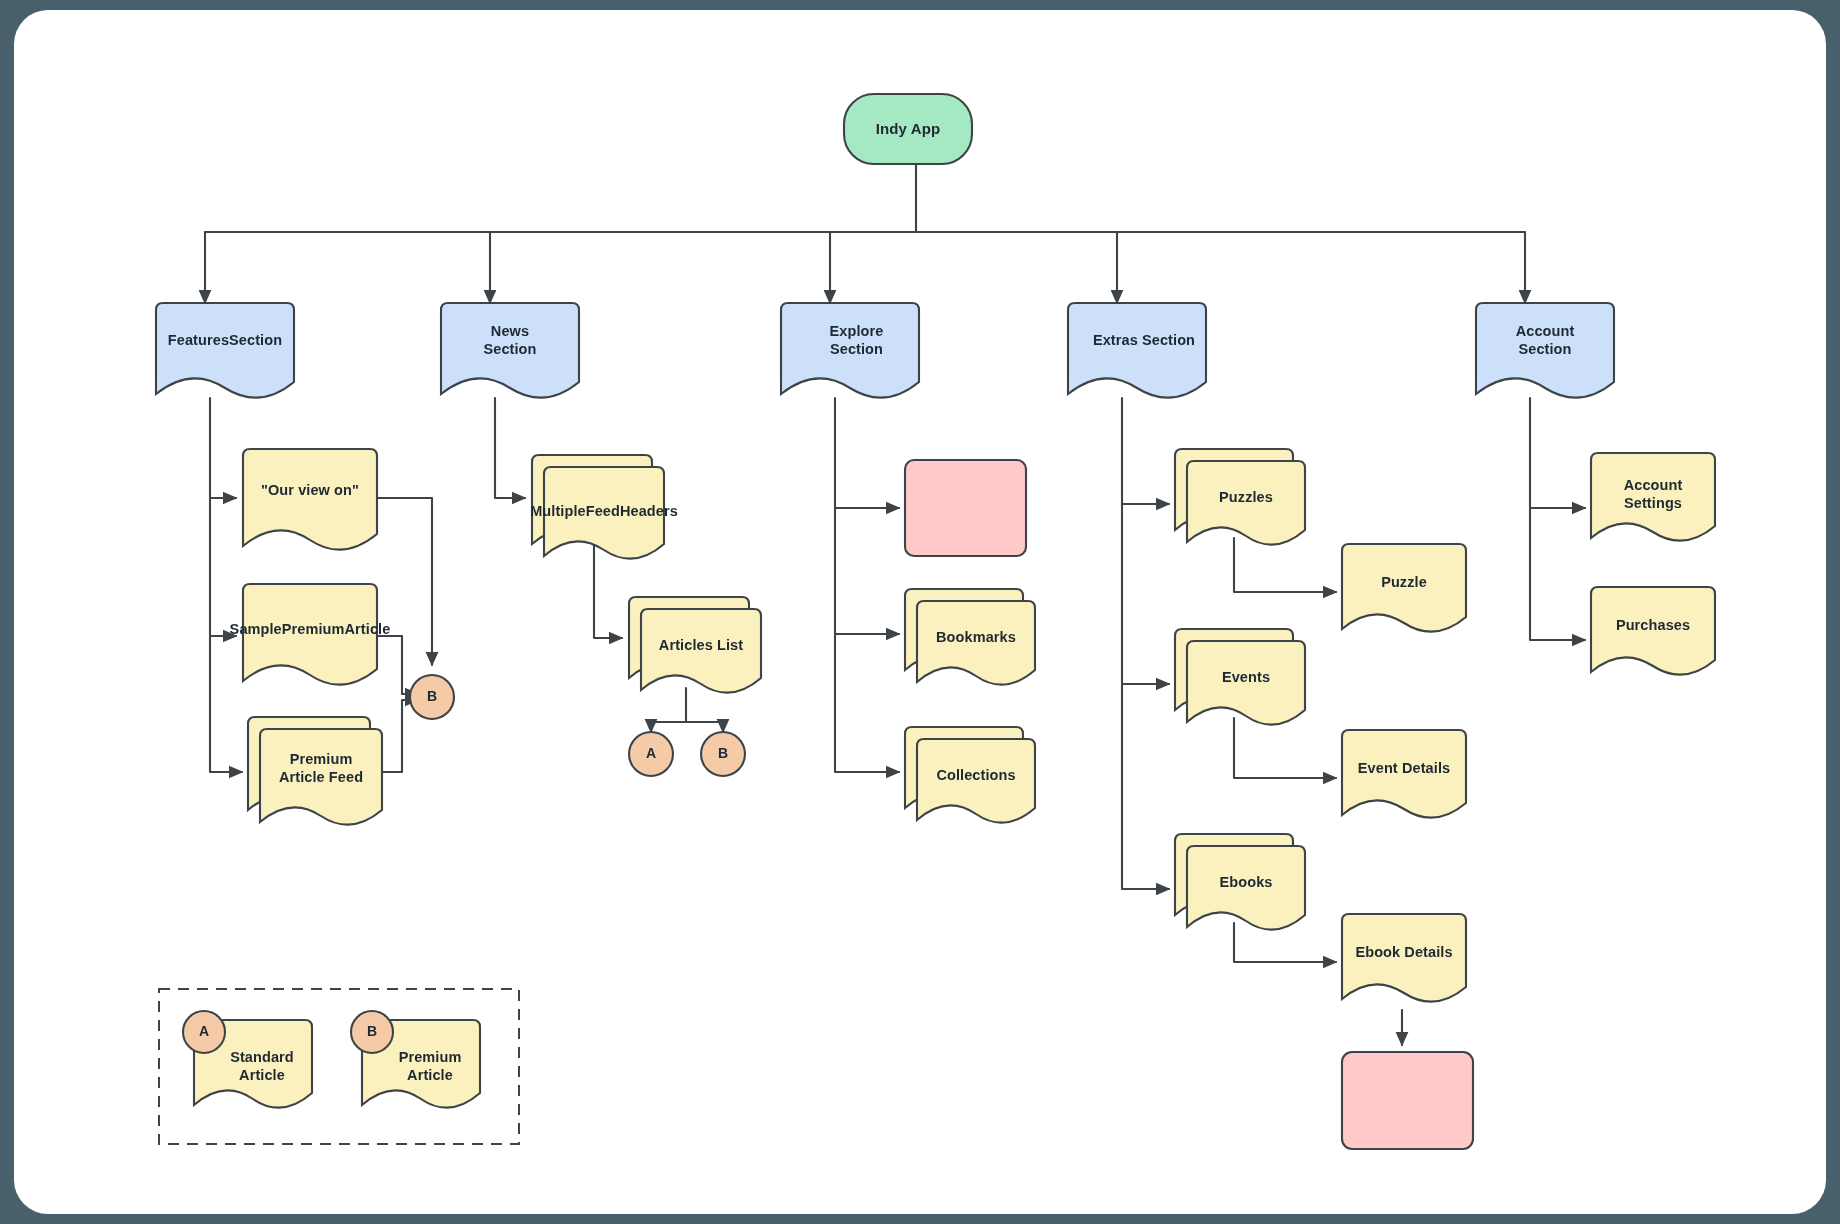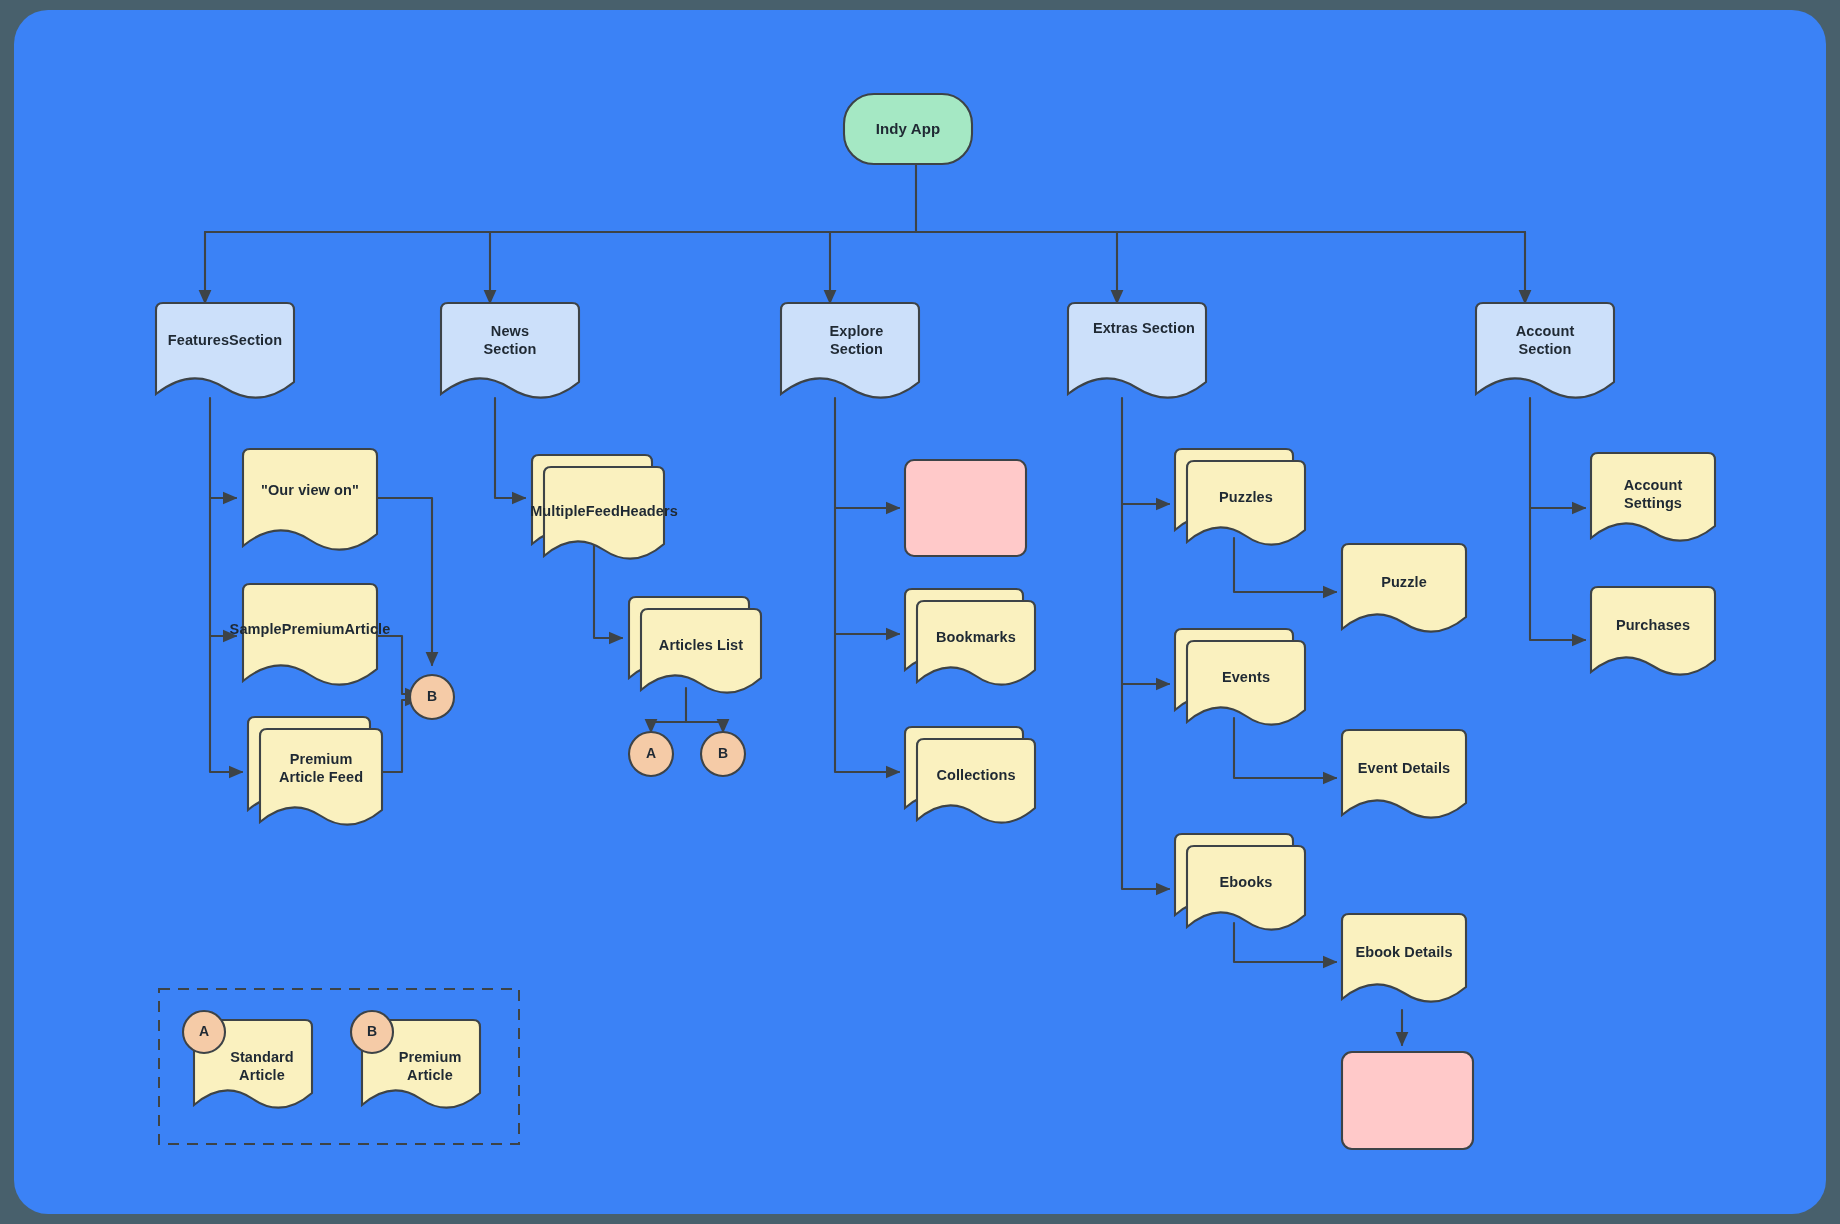--- a/index.html
+++ b/index.html
@@ -5,21 +5,21 @@
   html,body{margin:0;padding:0;}
   body{
     width:1840px;height:1224px;
     background:#48606c;
     font-family:"Liberation Sans", sans-serif;
     overflow:hidden;
   }
   #canvas{
     position:absolute;left:14px;top:10px;
     width:1812px;height:1204px;
-    background:#3b82f6;
+    background:#ffffff;
     border-radius:34px;
     overflow:hidden;
   }
   #svgroot{position:absolute;left:0;top:0;width:1812px;height:1204px;}
   .nodeText{
     position:absolute;
     display:flex;align-items:center;justify-content:center;
     text-align:center;
     font-weight:bold;
     color:#1f2933;
@@ -206,21 +206,21 @@
   <span>Section</span>
 </div>
 <div class="nodeText t14" style="left:427px;top:300px;width:138px;height:60px;flex-direction:column;">
   <span>News</span>
   <span>Section</span>
 </div>
 <div class="nodeText t14" style="left:767px;top:300px;width:151px;height:60px;flex-direction:column;justify-content:center;">
   <span>Explore</span>
   <span>Section</span>
 </div>
-<div class="nodeText t14" style="left:1054px;top:288px;width:152px;height:60px;">Extras Section</div>
+<div class="nodeText t14" style="left:1054px;top:300px;width:152px;height:60px;">Extras Section</div>
 <div class="nodeText t14" style="left:1462px;top:300px;width:138px;height:60px;flex-direction:column;">
   <span>Account</span>
   <span>Section</span>
 </div>
 
 <div class="nodeText t14" style="left:229px;top:452px;width:134px;height:56px;">"Our view on"</div>
 <div class="nodeText t14" style="left:229px;top:580px;width:134px;height:78px;">
   <span>Sample</span>
   <span>Premium</span>
   <span>Article</span>

